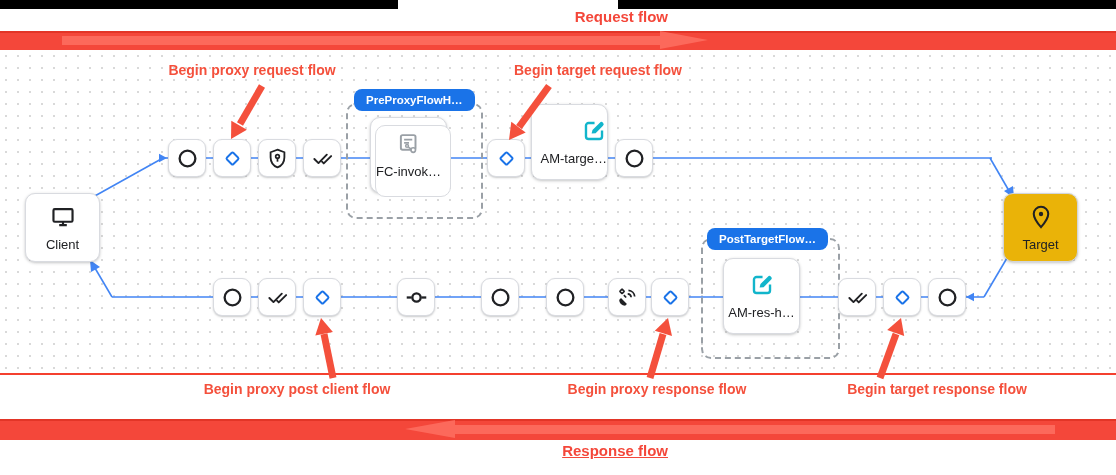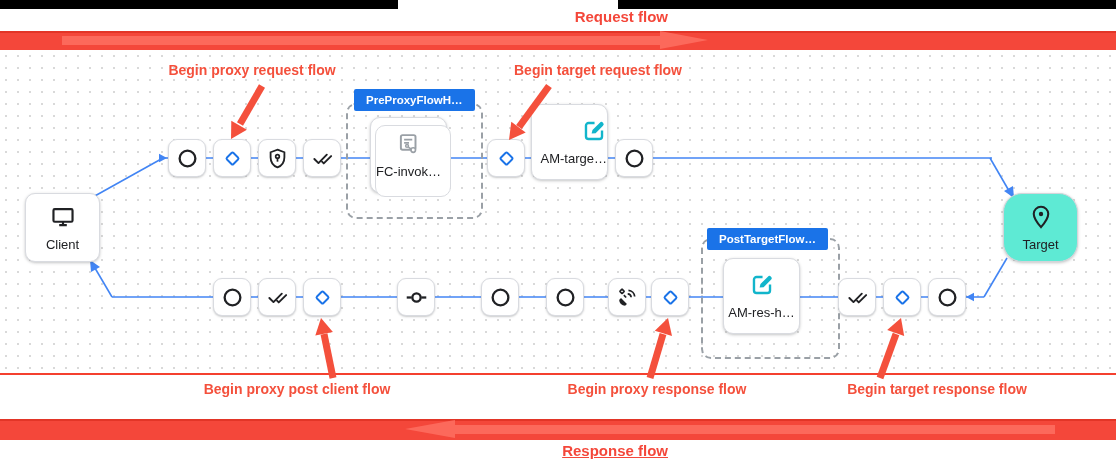--- a/index.html
+++ b/index.html
@@ -35,26 +35,26 @@
       justify-content:center;box-sizing:border-box;z-index:2;}
   .sq svg{width:23px;height:23px;display:block;}
 
   .card{position:absolute;background:#fff;border:1.5px solid #d9dbe0;border-radius:10px;
         box-shadow:0 1px 3px rgba(60,64,67,.3);display:flex;flex-direction:column;
         align-items:center;justify-content:center;gap:7px;box-sizing:border-box;
         font-size:13px;color:#202124;z-index:2;}
   .card svg{width:26px;height:26px;display:block;}
   .policy{width:77px;height:76px;}
   .big-node{width:75px;height:69px;}
-  .gray-node{background:#5eead4;border-color:#d2d5da;border-radius:19px;}
+  .gray-node{background:#eab308;border-color:#d2d5da;}
   .stacked::before{content:"";position:absolute;right:-5px;bottom:-5px;width:99%;height:94%;
         background:#fff;border:1.5px solid #d9dbe0;border-radius:10px;z-index:-1;}
 
   .badge{position:absolute;background:#1a73e8;color:#fff;font-weight:bold;font-size:11.5px;
-         padding:5px 12px;border-radius:2px;z-index:4;white-space:nowrap;}
+         padding:5px 12px;border-radius:8px;z-index:4;white-space:nowrap;}
 
   .ann{position:absolute;width:220px;text-align:center;color:#f4503c;font-weight:bold;
        font-size:14px;z-index:7;}
 </style>
 </head>
 <body>
 
 <div class="page">
 
   <div class="black-bar" style="left:0;width:398px;"></div>

